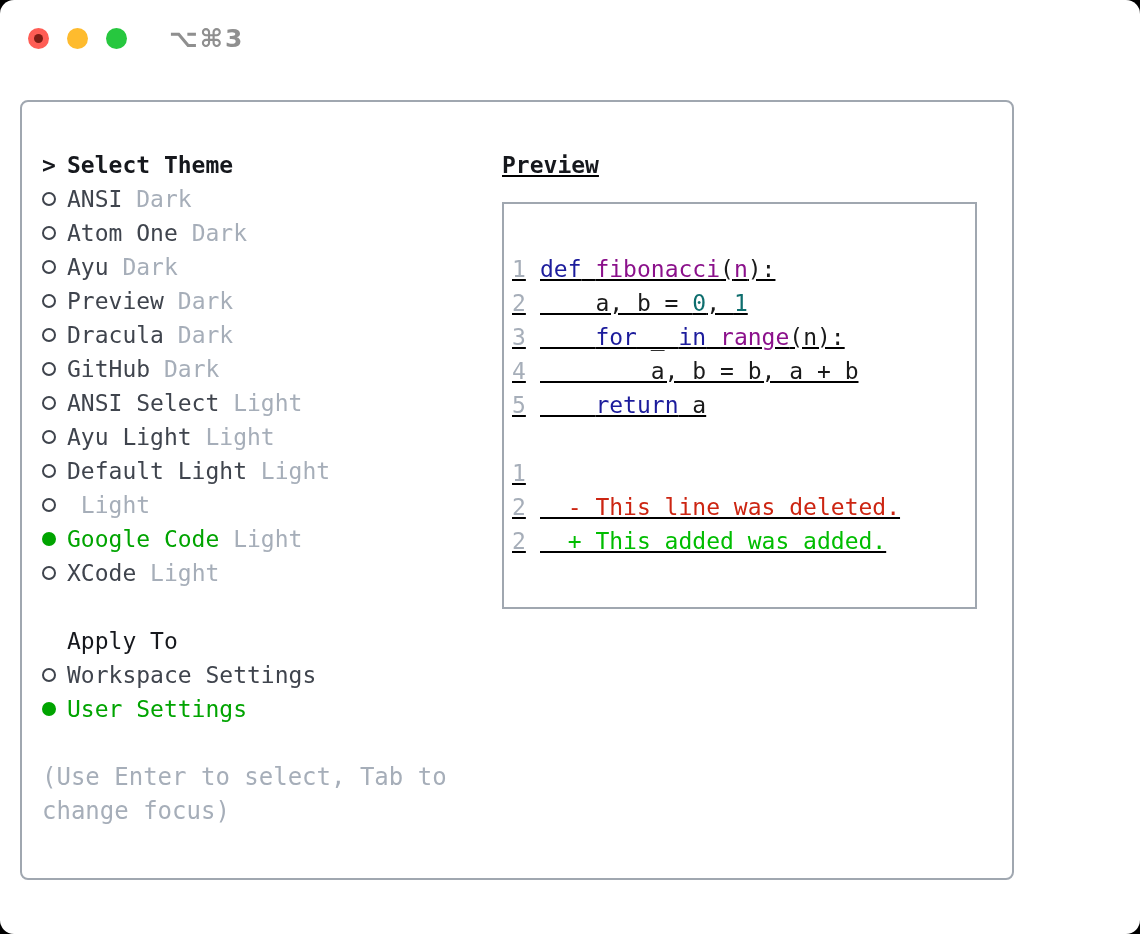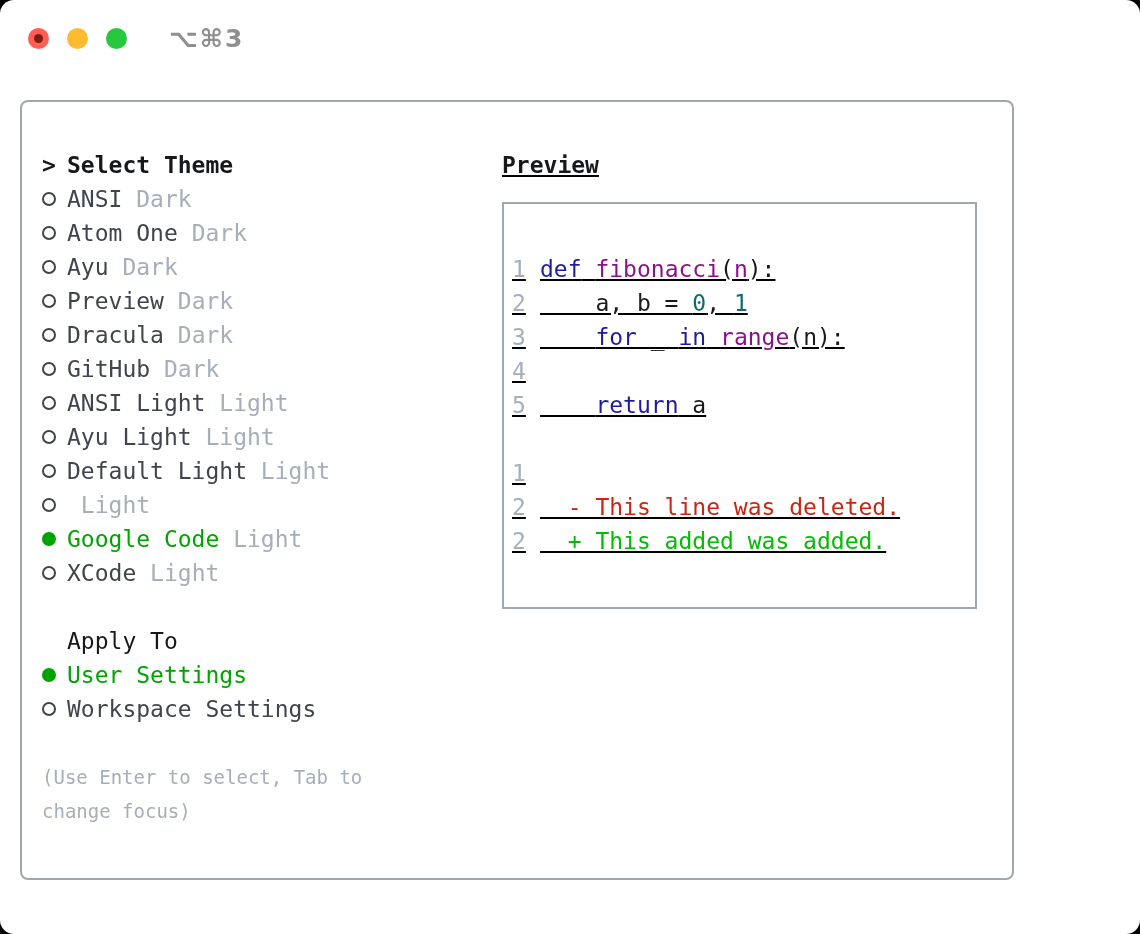--- a/index.html
+++ b/index.html
@@ -34,21 +34,21 @@
   .theme-row, .apply-row { cursor:default; color:var(--item-gray); }
   .bullet {
     width:14px; height:14px; border:2px solid var(--item-gray); border-radius:50%;
     margin-right:11px; flex:0 0 auto;
   }
   .bullet.sel { background:var(--selection-green); border-color:var(--selection-green); }
   .tname { color:var(--item-gray); }
   .tname.sel { color:var(--selection-green); }
   .tvariant { color:var(--muted-gray); }
   .apply-header { color:var(--dark-text); padding-left:25px; }
-  .help-line { height:34px; display:flex; align-items:center; white-space:pre; font-size:19px; color:var(--muted-gray); }
+  .help-line { height:34px; display:flex; align-items:center; white-space:pre; font-size:24px; color:var(--muted-gray); }
   .blank-row { height:34px; }
 
   
   .preview-box {
     margin-top:20px; width:475px; height:407px;
     border:2px solid var(--border-gray); background:#fff;
     padding:48px 0 0 8px; overflow:hidden;
   }
   .code-row { height:34px; display:flex; align-items:center; white-space:pre; font-size:23px; color:var(--code-text); }
   .lnum { display:inline-block; min-width:14px; margin-right:14px; color:var(--muted-gray); }
@@ -79,46 +79,46 @@
       <div class="row header-row">
         <span class="prompt">&gt;</span><span>Select Theme</span>
       </div>
       <div id="themes">
           <div class="row theme-row"><span class="bullet"></span><span class="tname">ANSI</span><span class="tvariant"> Dark</span></div>
           <div class="row theme-row"><span class="bullet"></span><span class="tname">Atom One</span><span class="tvariant"> Dark</span></div>
           <div class="row theme-row"><span class="bullet"></span><span class="tname">Ayu</span><span class="tvariant"> Dark</span></div>
           <div class="row theme-row"><span class="bullet"></span><span class="tname">Preview</span><span class="tvariant"> Dark</span></div>
           <div class="row theme-row"><span class="bullet"></span><span class="tname">Dracula</span><span class="tvariant"> Dark</span></div>
           <div class="row theme-row"><span class="bullet"></span><span class="tname">GitHub</span><span class="tvariant"> Dark</span></div>
-          <div class="row theme-row"><span class="bullet"></span><span class="tname">ANSI Light</span><span class="tvariant"> Light</span></div>
+          <div class="row theme-row"><span class="bullet"></span><span class="tname">ANSI Select</span><span class="tvariant"> Light</span></div>
           <div class="row theme-row"><span class="bullet"></span><span class="tname">Ayu Light</span><span class="tvariant"> Light</span></div>
           <div class="row theme-row"><span class="bullet"></span><span class="tname">Default Light</span><span class="tvariant"> Light</span></div>
           <div class="row theme-row"><span class="bullet"></span><span class="tvariant"> Light</span></div>
           <div class="row theme-row"><span class="bullet sel"></span><span class="tname sel">Google Code</span><span class="tvariant"> Light</span></div>
           <div class="row theme-row"><span class="bullet"></span><span class="tname">XCode</span><span class="tvariant"> Light</span></div>
         </div>
       <div class="blank-row"></div>
       <div class="row apply-header">Apply To</div>
       <div id="applyOptions">
+          <div class="row apply-row"><span class="bullet"></span><span class="tname">Workspace Settings</span></div>
           <div class="row apply-row"><span class="bullet sel"></span><span class="tname sel">User Settings</span></div>
-          <div class="row apply-row"><span class="bullet"></span><span class="tname">Workspace Settings</span></div>
         </div>
       <div class="blank-row"></div>
       <div class="help-line">(Use Enter to select, Tab to</div>
       <div class="help-line">change focus)</div>
     </div>
 
     <div class="right-col">
       <div class="row header-row">Preview</div>
       <div class="preview-box">
         <div id="codeLines">
             <div class="code-row"><span class="lnum">1</span><span class="tok-keyword">def</span><span> </span><span class="tok-fn">fibonacci</span><span>(</span><span class="tok-fn">n</span><span>):</span></div>
             <div class="code-row"><span class="lnum">2</span><span>    a, b = </span><span class="tok-number">0</span><span>, </span><span class="tok-number">1</span></div>
             <div class="code-row"><span class="lnum">3</span><span>    </span><span class="tok-keyword">for</span><span> _ </span><span class="tok-keyword">in</span><span> </span><span class="tok-fn">range</span><span>(n):</span></div>
-            <div class="code-row"><span class="lnum">4</span></div>
+            <div class="code-row"><span class="lnum">4</span><span>        a, b = b, a + b</span></div>
             <div class="code-row"><span class="lnum">5</span><span>    </span><span class="tok-keyword">return</span><span> a</span></div>
           </div>
         <div class="blank-row"></div>
         <div id="diffLines">
             <div class="code-row"><span class="lnum">1</span></div>
             <div class="code-row"><span class="lnum">2</span><span class="diff-deleted">  - This line was deleted.</span></div>
             <div class="code-row"><span class="lnum">2</span><span class="diff-added">  + This added was added.</span></div>
           </div>
       </div>
     </div>

